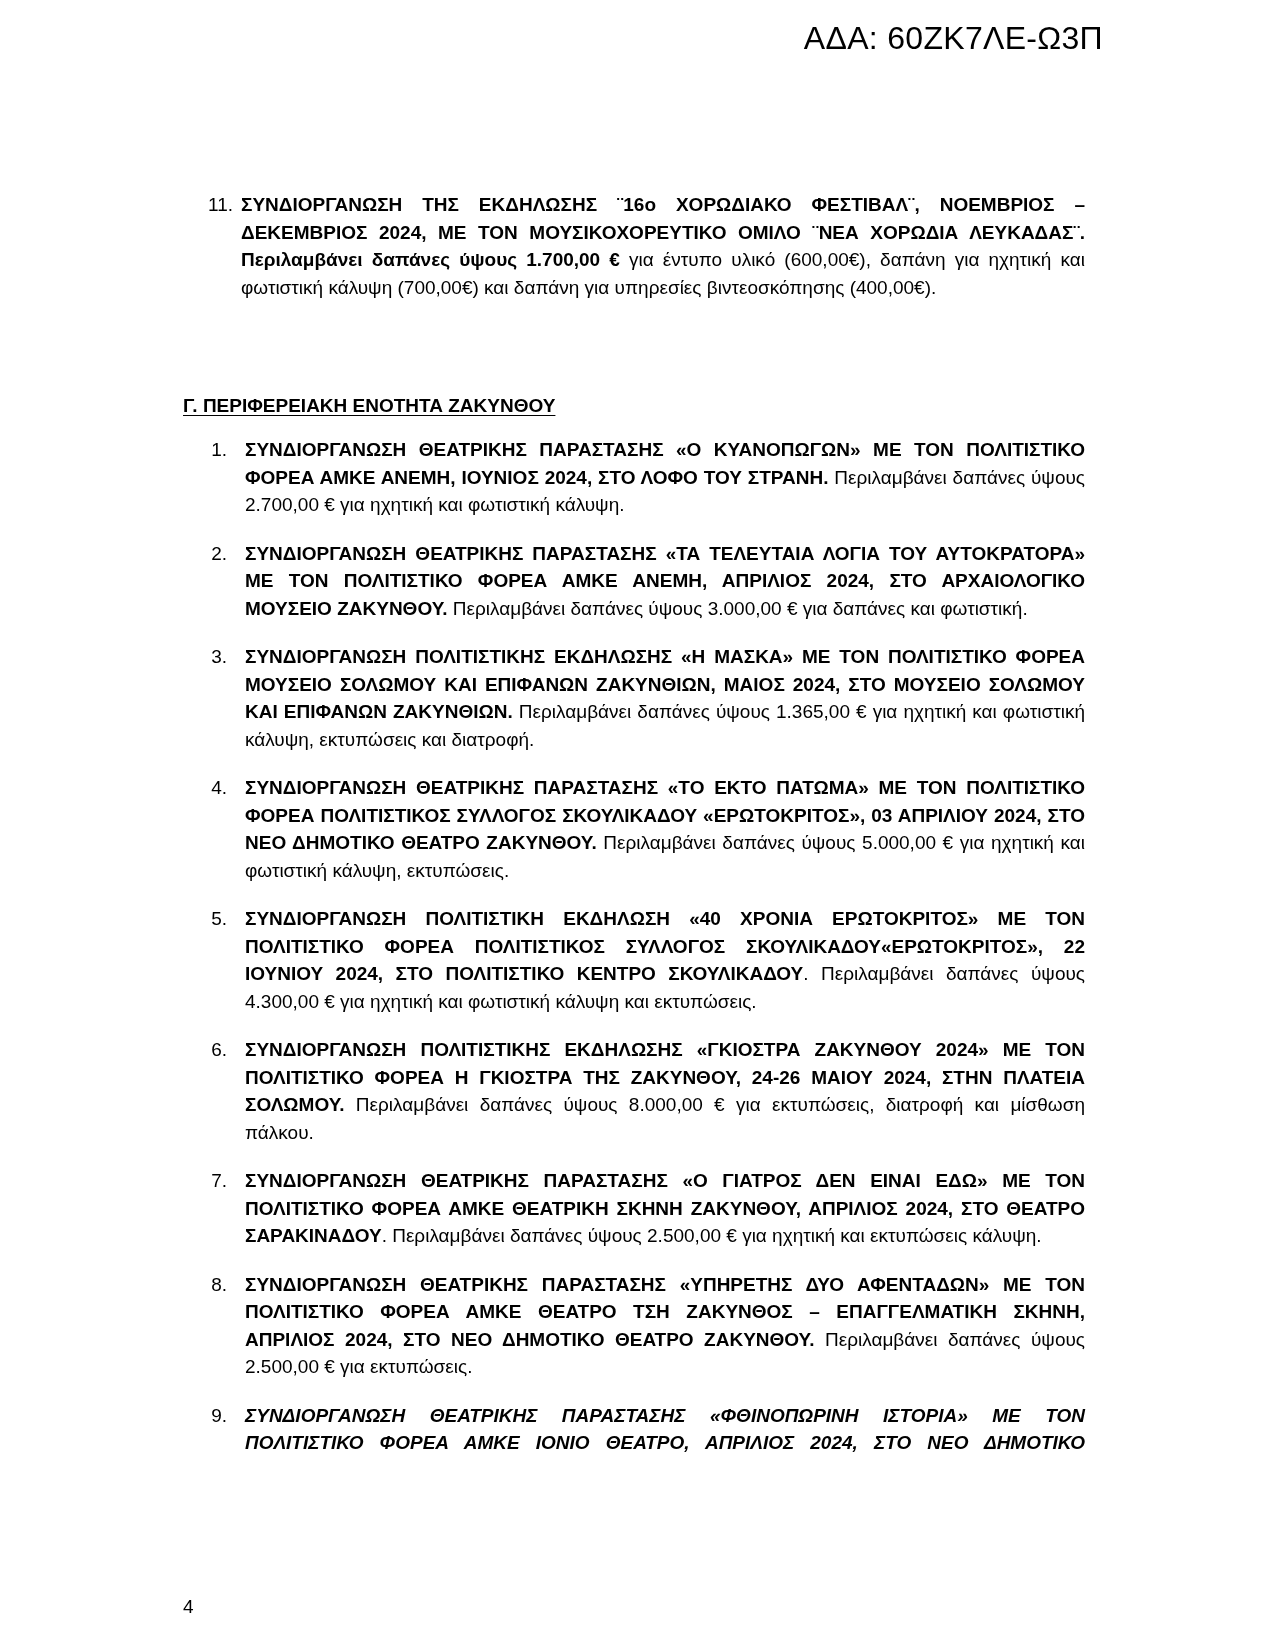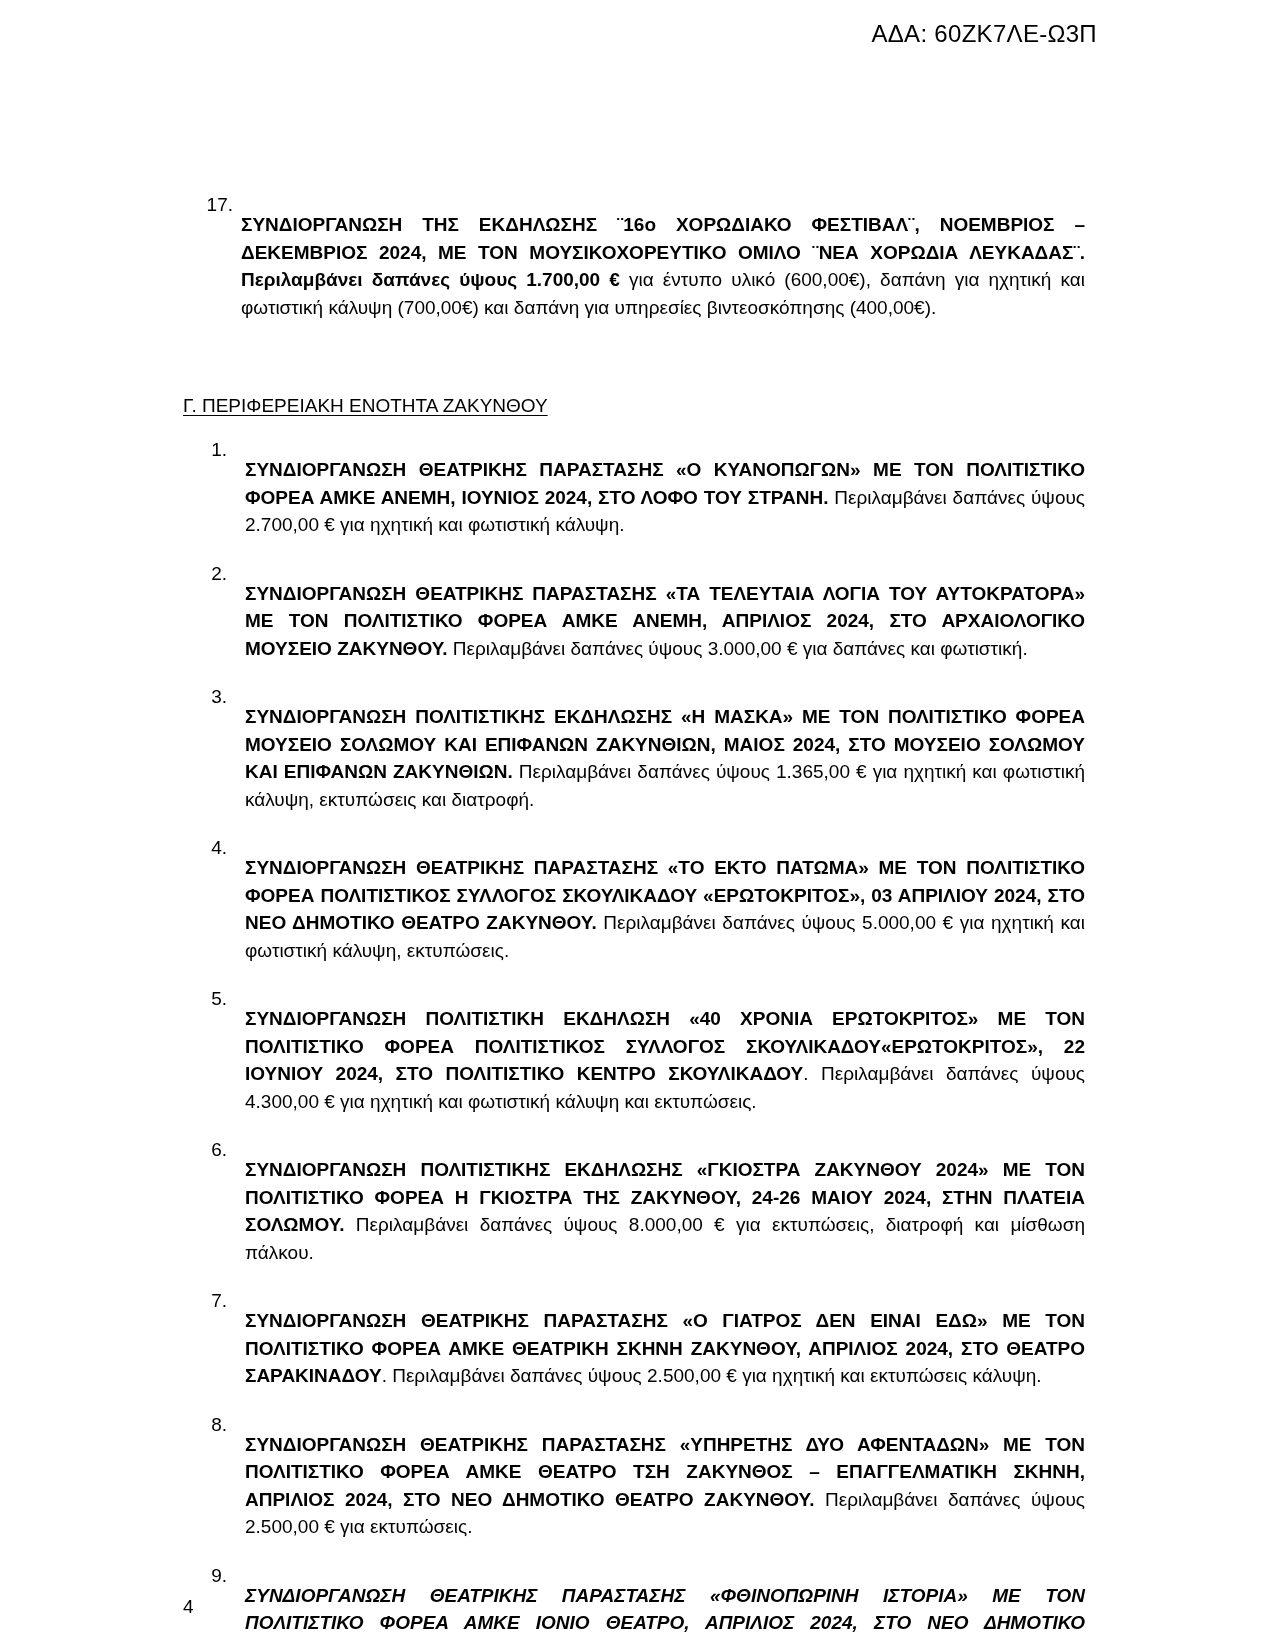--- a/index.html
+++ b/index.html
@@ -1,39 +1,39 @@
 <!DOCTYPE html>
 <html><head>
 <meta charset="utf-8">
 <style>
   html, body { margin: 0; padding: 0; background: #ffffff; }
   body { width: 1275px; height: 1650px; position: relative; overflow: hidden;
          font-family: "Liberation Sans", "DejaVu Sans", sans-serif; color: #000; }
-  .ada { position: absolute; top: 20px; right: 178px; font-size: 24px; letter-spacing: 0.3px; }
+  .ada { position: absolute; top: 20px; right: 172px; font-size: 32px; letter-spacing: 0.3px; }
   .p11 { position: absolute; left: 195px; top: 191px; width: 890px; }
   .item { display: flex; font-size: 19px; line-height: 27.5px; }
   .num { flex: 0 0 auto; text-align: right; }
   .p11 .num { width: 38px; padding-right: 0; }
-  .txt { flex: 1; text-align: justify; text-align-last: left; margin-top: 20px; }
+  .txt { flex: 1; text-align: justify; text-align-last: left; }
   .p11 .txt { padding-left: 0; }
   .b { font-weight: bold; }
-  .section-title { position: absolute; left: 183px; top: 395px; font-size: 19px; font-weight: normal;
+  .section-title { position: absolute; left: 183px; top: 395px; font-size: 19px; font-weight: bold;
                    text-decoration: underline; text-underline-offset: 3px; }
   .list { position: absolute; left: 195px; top: 436px; width: 890px; }
   .list .num { width: 32px; padding-right: 18px; }
   .list .item { margin-bottom: 21px; }
   .pageno { position: absolute; left: 183px; top: 1596px; font-size: 19px; }
 </style>
 </head>
 <body>
 
 <div class="ada">ΑΔΑ: 60ΖΚ7ΛΕ-Ω3Π</div>
 
 <div class="p11 item">
-  <span class="num">17.</span>
+  <span class="num">11.</span>
   <span class="txt" style="padding-left:8px;">
     <span class="b">ΣΥΝΔΙΟΡΓΑΝΩΣΗ ΤΗΣ ΕΚΔΗΛΩΣΗΣ ¨16ο ΧΟΡΩΔΙΑΚΟ ΦΕΣΤΙΒΑΛ¨, ΝΟΕΜΒΡΙΟΣ – ΔΕΚΕΜΒΡΙΟΣ 2024, ΜΕ ΤΟΝ ΜΟΥΣΙΚΟΧΟΡΕΥΤΙΚΟ ΟΜΙΛΟ ¨ΝΕΑ ΧΟΡΩΔΙΑ ΛΕΥΚΑΔΑΣ¨. Περιλαμβάνει δαπάνες ύψους  1.700,00 €</span><span> για έντυπο υλικό (600,00€), δαπάνη για ηχητική και φωτιστική κάλυψη (700,00€) και δαπάνη για υπηρεσίες βιντεοσκόπησης (400,00€).</span>
   </span>
 </div>
 
 <div class="section-title">Γ. ΠΕΡΙΦΕΡΕΙΑΚΗ ΕΝΟΤΗΤΑ ΖΑΚΥΝΘΟΥ</div>
 
 <div class="list">
   <div class="item">
     <span class="num">1.</span>

